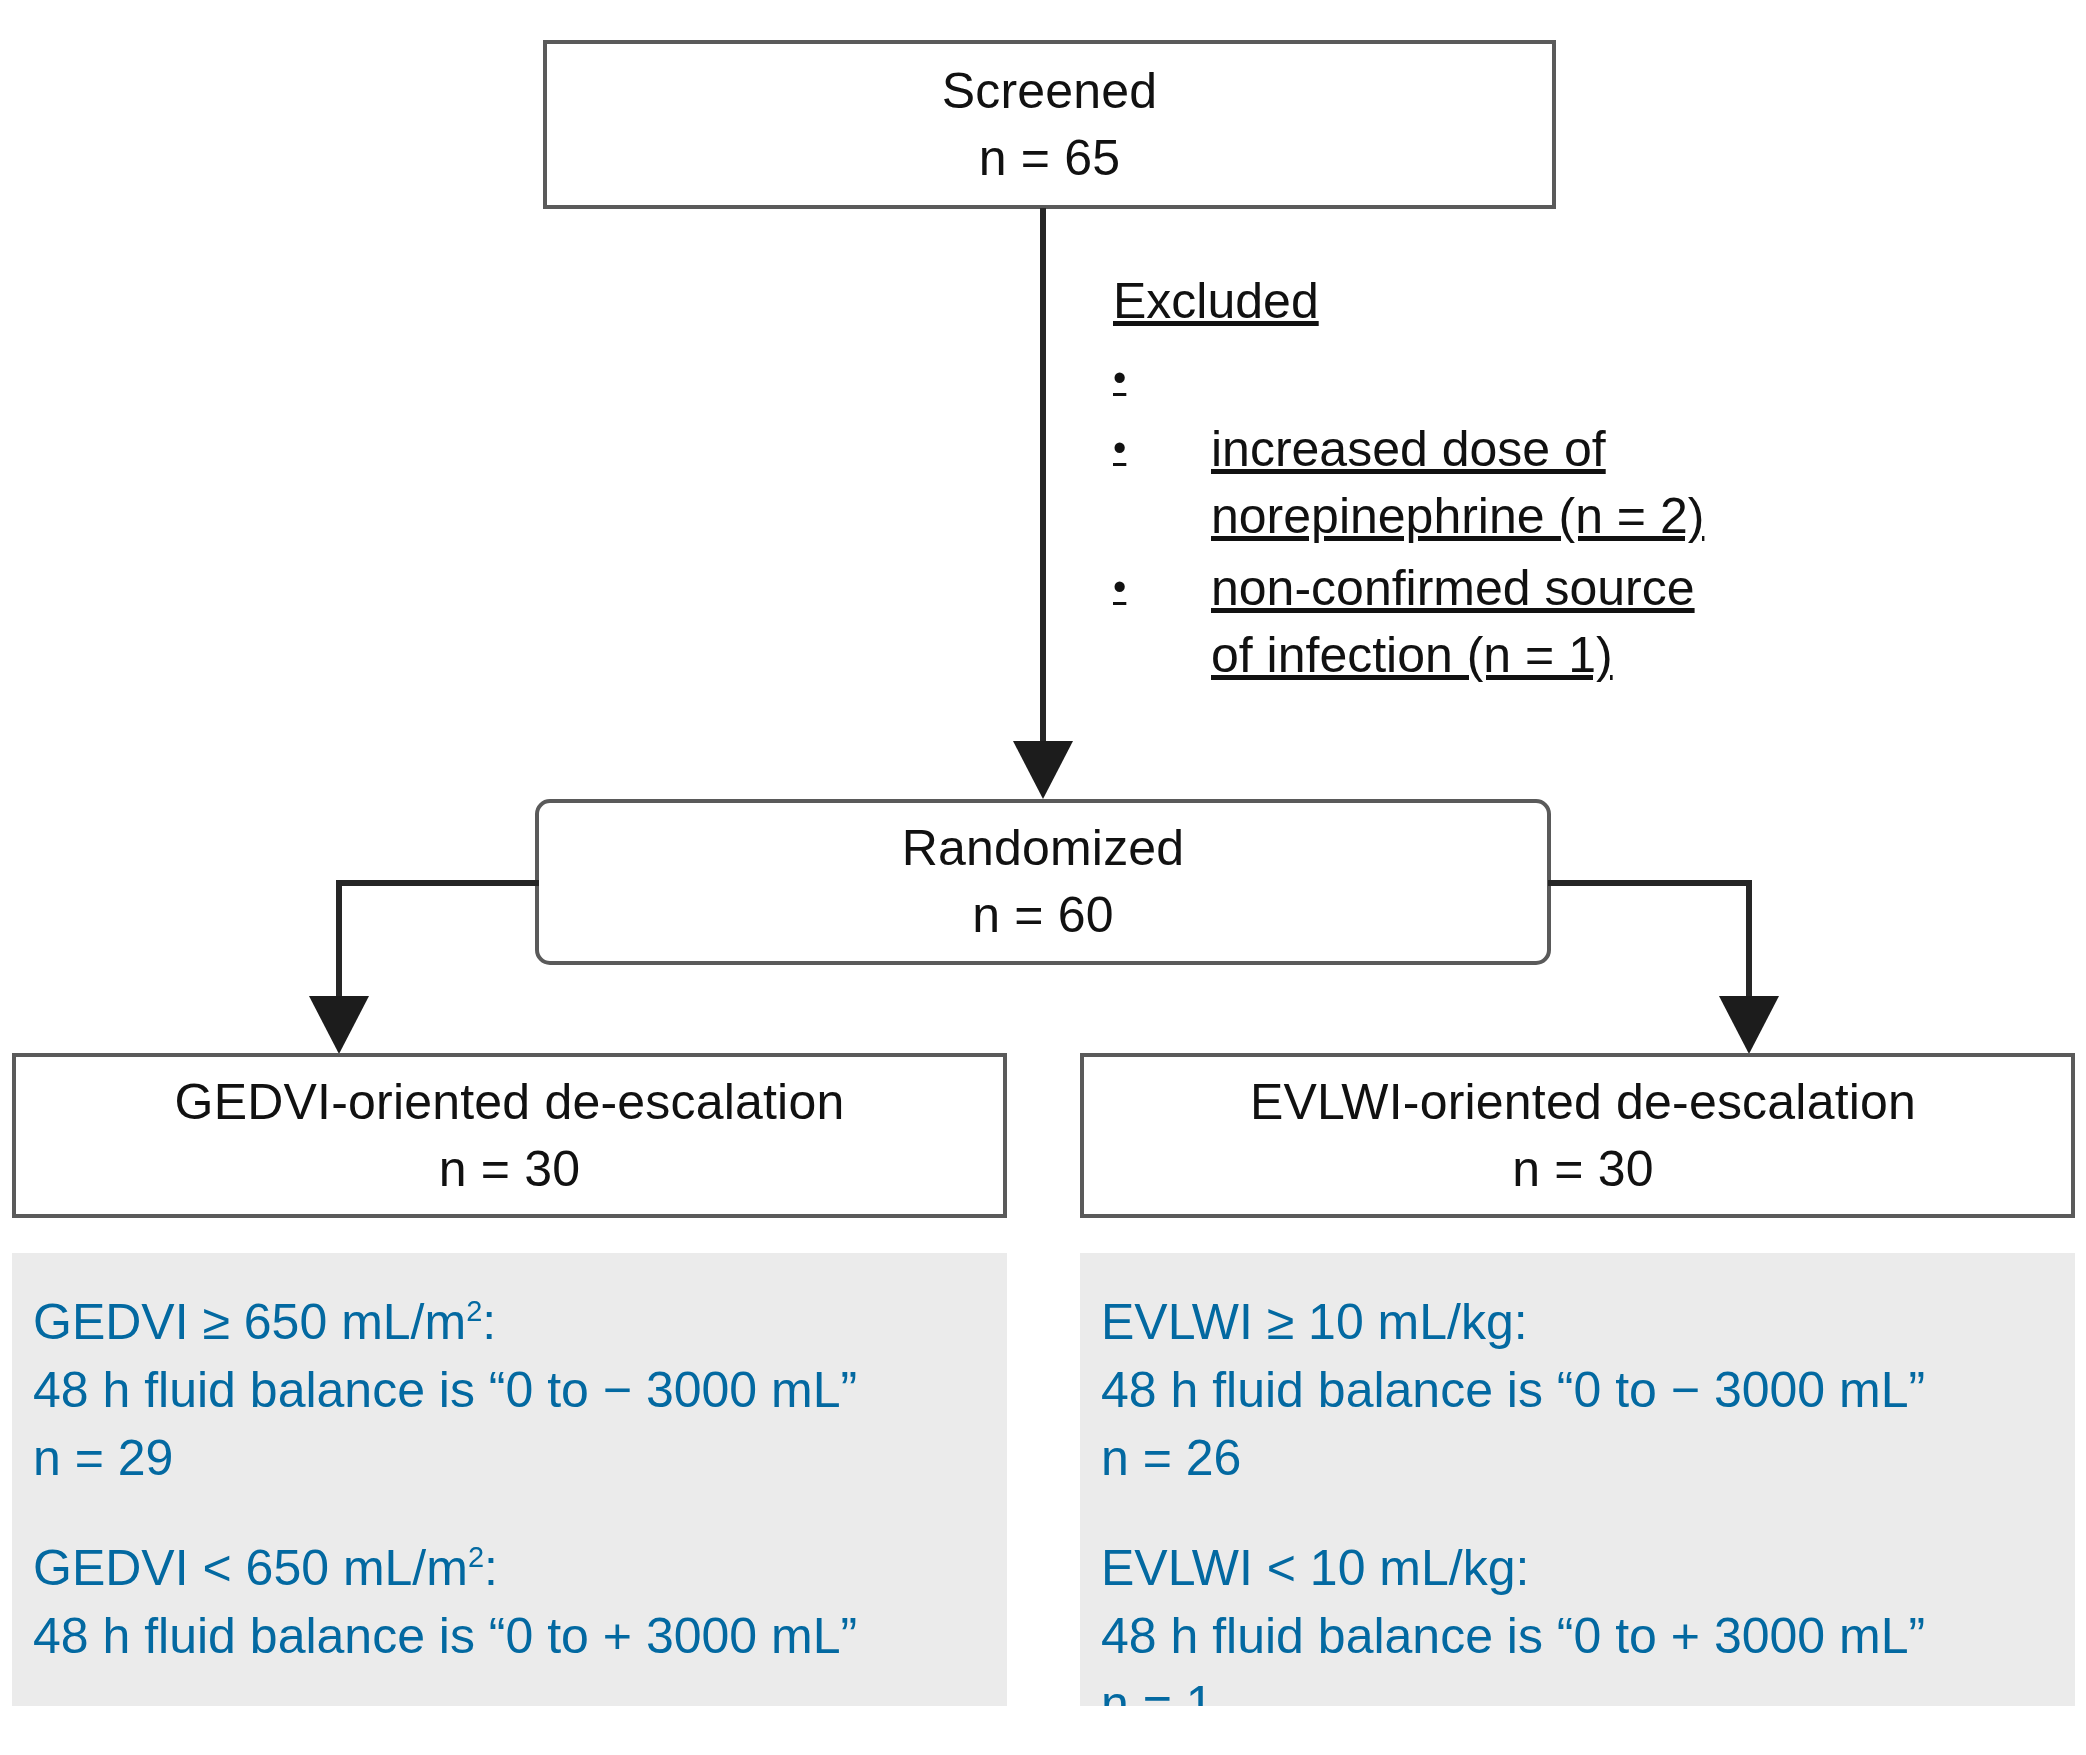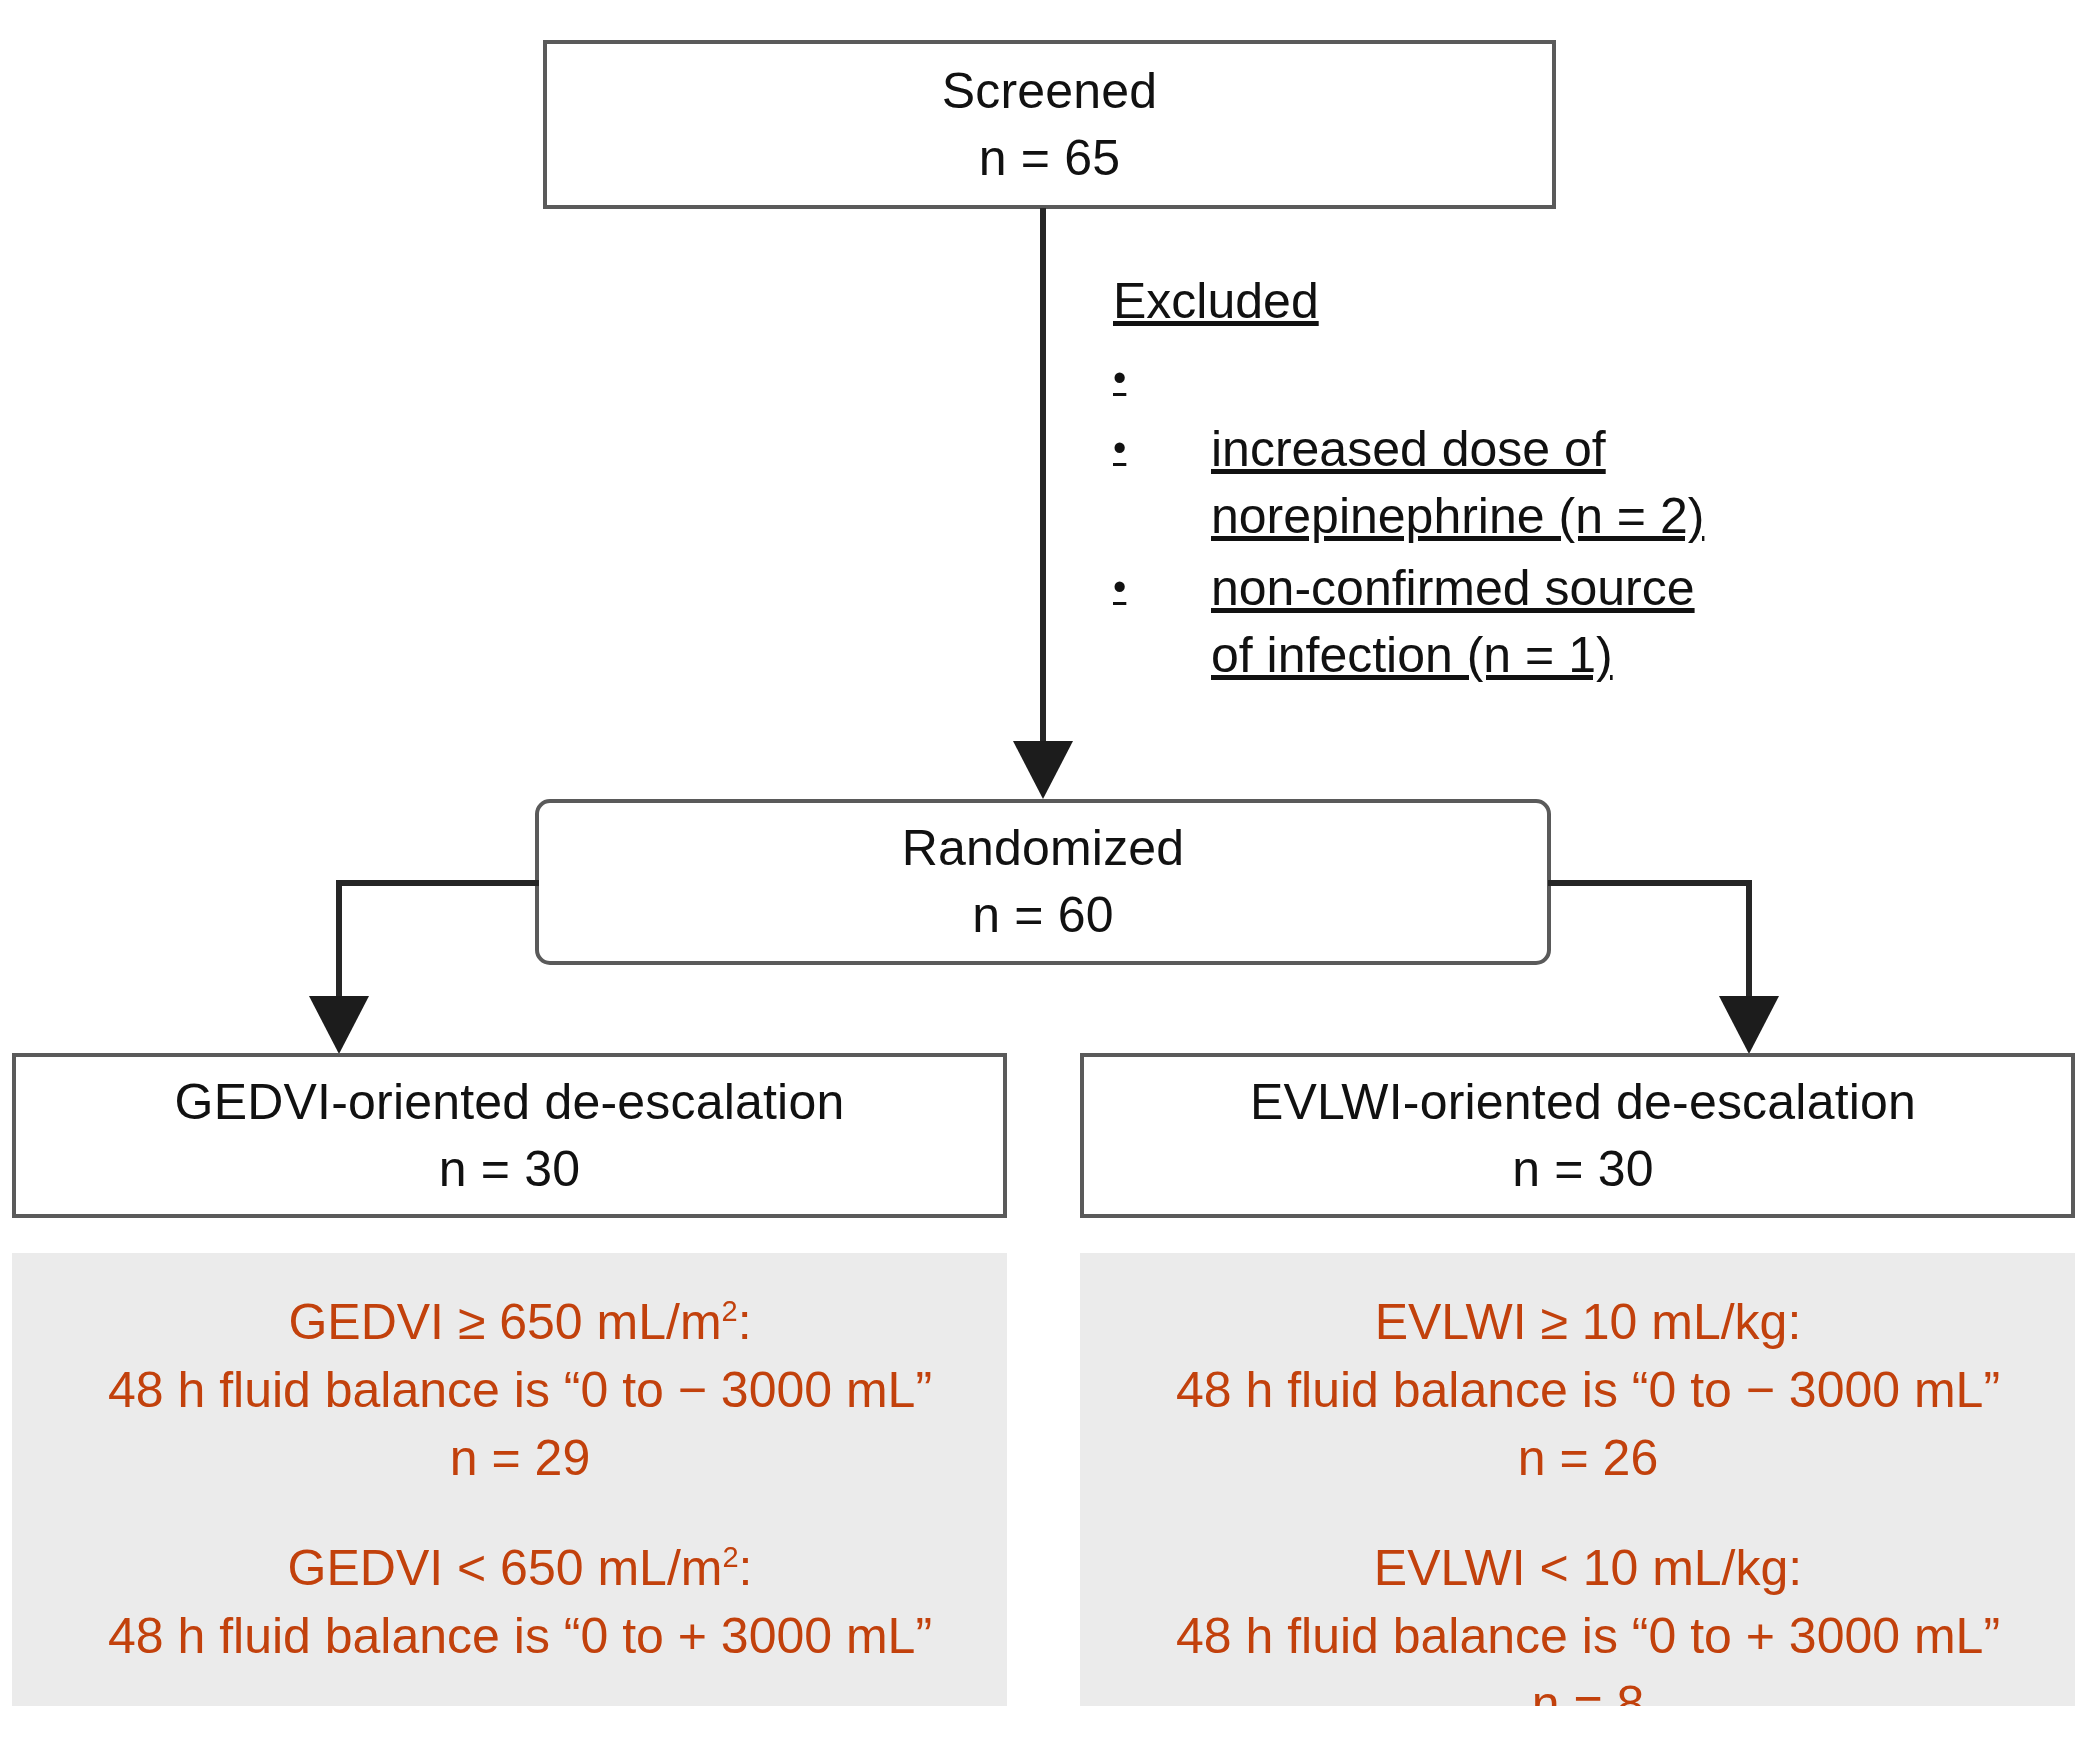--- a/index.html
+++ b/index.html
@@ -114,23 +114,22 @@
     background: #ebebeb;
     padding: 35px 0 0 21px;
   }
   #gedvi-panel { left: 12px;   top: 1225px; width: 995px; height: 510px; }
   #evlwi-panel { left: 1080px; top: 1225px; width: 995px; height: 510px; }
 
   .panel-group { margin-bottom: 42px; }
   .panel-line {
     font-size: 50px;
     line-height: 1.36;
-    color: #c2410c;
+    color: #0369a1;
     white-space: nowrap;
-    text-align: center;
   }
   .panel-line sup {
     font-size: 29px;
     line-height: 0;
     vertical-align: super;
   }
 </style>
 </head>
 <body>
 
@@ -201,18 +200,18 @@
 
   <div class="gray-panel" id="evlwi-panel">
     <div class="panel-group">
       <div class="panel-line"><span>EVLWI ≥ 10 mL/kg</span><sup></sup><span>:</span></div>
       <div class="panel-line">48 h fluid balance is “0 to − 3000 mL”</div>
       <div class="panel-line">n = 26</div>
     </div>
     <div class="panel-group">
       <div class="panel-line"><span>EVLWI &lt; 10 mL/kg</span><sup></sup><span>:</span></div>
       <div class="panel-line">48 h fluid balance is “0 to + 3000 mL”</div>
-      <div class="panel-line">n = 8</div>
+      <div class="panel-line">n = 1</div>
     </div>
   </div>
 
 </div>
 
 
 </body></html>

